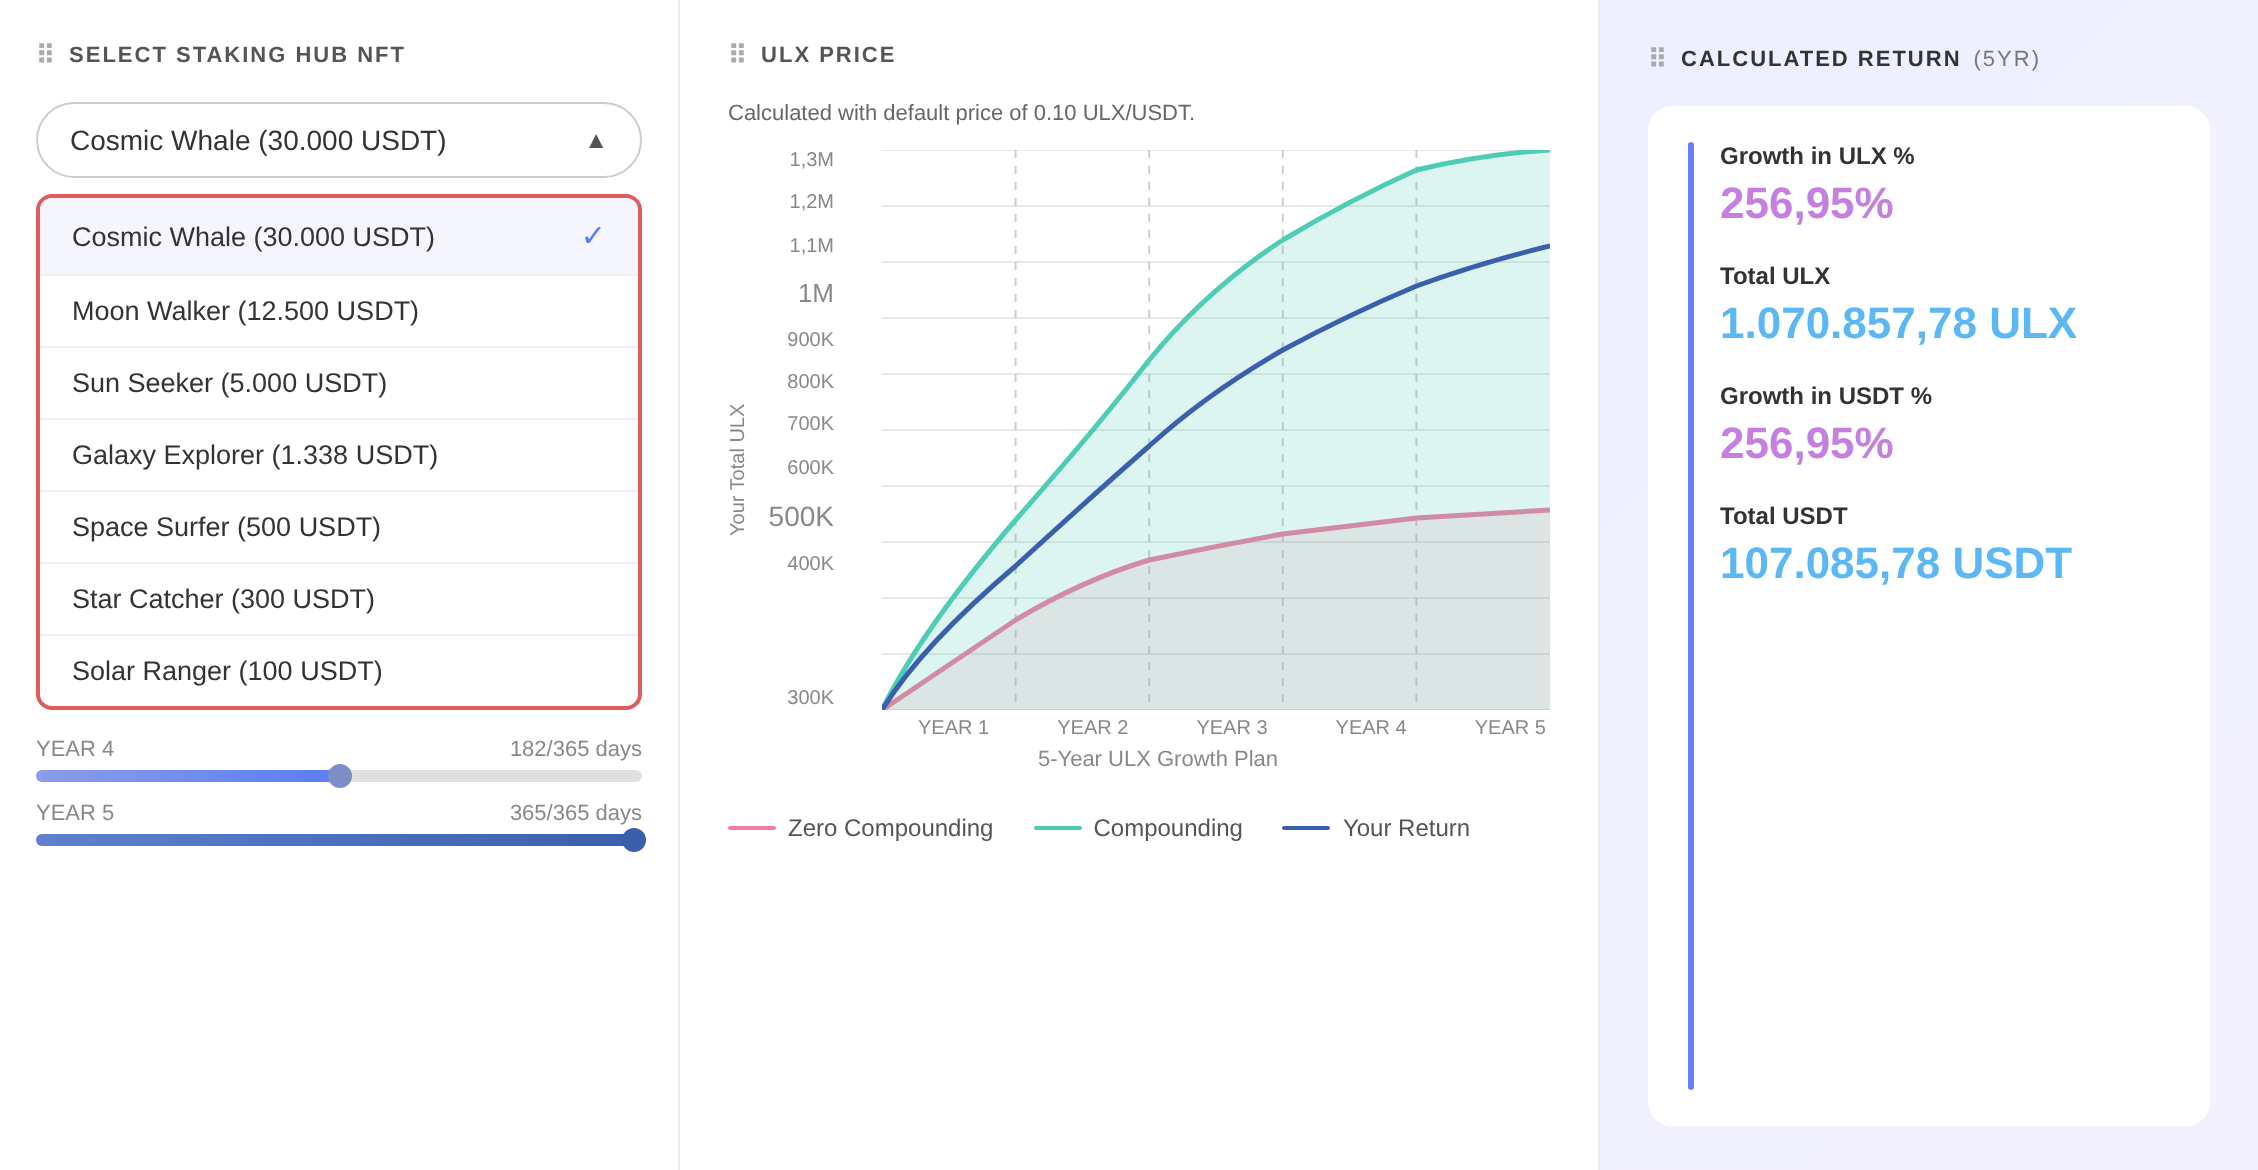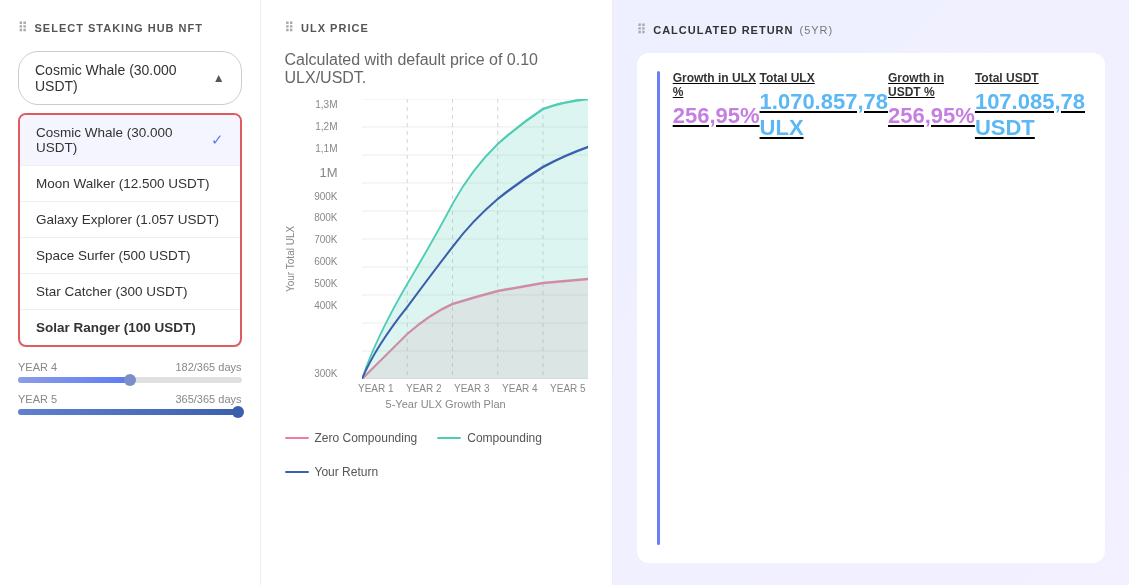--- a/index.html
+++ b/index.html
@@ -63,21 +63,21 @@
     .dropdown-item {
       padding: 10px 16px;
       font-size: 13.5px;
       color: #333;
       cursor: pointer;
       display: flex;
       justify-content: space-between;
       align-items: center;
       border-bottom: 1px solid #f0f0f0;
     }
-    .dropdown-item:last-child { border-bottom: none; font-weight: bold; }
+    .dropdown-item:last-child { border-bottom: none; }
     .dropdown-item.active { background: #f5f5ff; }
     .check-icon { color: #5b7cf7; font-size: 15px; }
 
     .year-labels {
       margin-top: 14px;
     }
     .year-row {
       font-size: 11px;
       color: #888;
       display: flex;
@@ -105,21 +105,21 @@
     }
 
     
     .mid-panel {
       width: 460px;
       background: #fff;
       border-right: 1px solid #eee;
       padding: 20px 24px;
     }
     .chart-subtitle {
-      font-size: 16px;
+      font-size: 11px;
       color: #666;
       margin-bottom: 12px;
     }
     .chart-area {
       display: flex;
       gap: 8px;
       height: 320px;
     }
     .y-label {
       font-size: 10px;
@@ -207,23 +207,22 @@
       background: #6c7ef7;
       border-radius: 2px;
       position: absolute;
       left: 0;
       top: 0;
     }
     .calc-inner {
       position: relative;
       padding-left: 16px;
       display: flex;
-      flex-direction: row;
+      flex-direction: column;
       height: 100%;
-      text-decoration: underline;
     }
     .calc-card-wrap {
       position: relative;
       flex: 1;
       display: flex;
       flex-direction: column;
     }
   </style>
 </head>
 <body>
@@ -241,21 +240,24 @@
 
   <div class="dropdown-list">
     <div class="dropdown-item active">
       <span>Cosmic Whale (30.000 USDT)</span>
       <span class="check-icon">✓</span>
     </div>
     <div class="dropdown-item">
       <span>Moon Walker (12.500 USDT)</span>
     </div>
     <div class="dropdown-item">
-      <span>Galaxy Explorer (1.057 USDT)</span>
+      <span>Sun Seeker (5.000 USDT)</span>
+    </div>
+    <div class="dropdown-item">
+      <span>Galaxy Explorer (1.338 USDT)</span>
     </div>
     <div class="dropdown-item">
       <span>Space Surfer (500 USDT)</span>
     </div>
     <div class="dropdown-item">
       <span>Star Catcher (300 USDT)</span>
     </div>
     <div class="dropdown-item">
       <span>Solar Ranger (100 USDT)</span>
     </div>
@@ -295,21 +297,21 @@
       <div style="display:flex;height:280px;gap:20px;">
         <div style="width:38px;display:flex;flex-direction:column;justify-content:space-between;align-items:flex-end;padding-right:4px;">
           <span style="font-size:10px;color:#888;">1,3M</span>
           <span style="font-size:10px;color:#888;margin-left:43px;">1,2M</span>
           <span style="font-size:10px;color:#888;">1,1M</span>
           <span style="font-size:13px;color:#888;">1M</span>
           <span style="font-size:10px;color:#888;">900K</span>
           <span style="font-size:10px;color:#888;">800K</span>
           <span style="font-size:10px;color:#888;">700K</span>
           <span style="font-size:10px;color:#888;">600K</span>
-          <span style="font-size:10px;color:#888;">500K</span>
+          <span style="font-size:14px;color:#888;">500K</span>
           <span style="font-size:10px;color:#888;">400K</span>
           <span style="font-size:10px;color:#888;margin-top:46px;">300K</span>
         </div>
         <div style="flex:1;position:relative;">
           <svg viewBox="0 0 340 280" preserveAspectRatio="none" style="width:100%;height:100%;position:absolute;top:0;left:0;">
 
             <line x1="0" y1="0" x2="340" y2="0" stroke="#e8e8e8" stroke-width="1"></line>
             <line x1="0" y1="28" x2="340" y2="28" stroke="#e8e8e8" stroke-width="1"></line>
             <line x1="0" y1="56" x2="340" y2="56" stroke="#e8e8e8" stroke-width="1"></line>
             <line x1="0" y1="84" x2="340" y2="84" stroke="#e8e8e8" stroke-width="1"></line>

